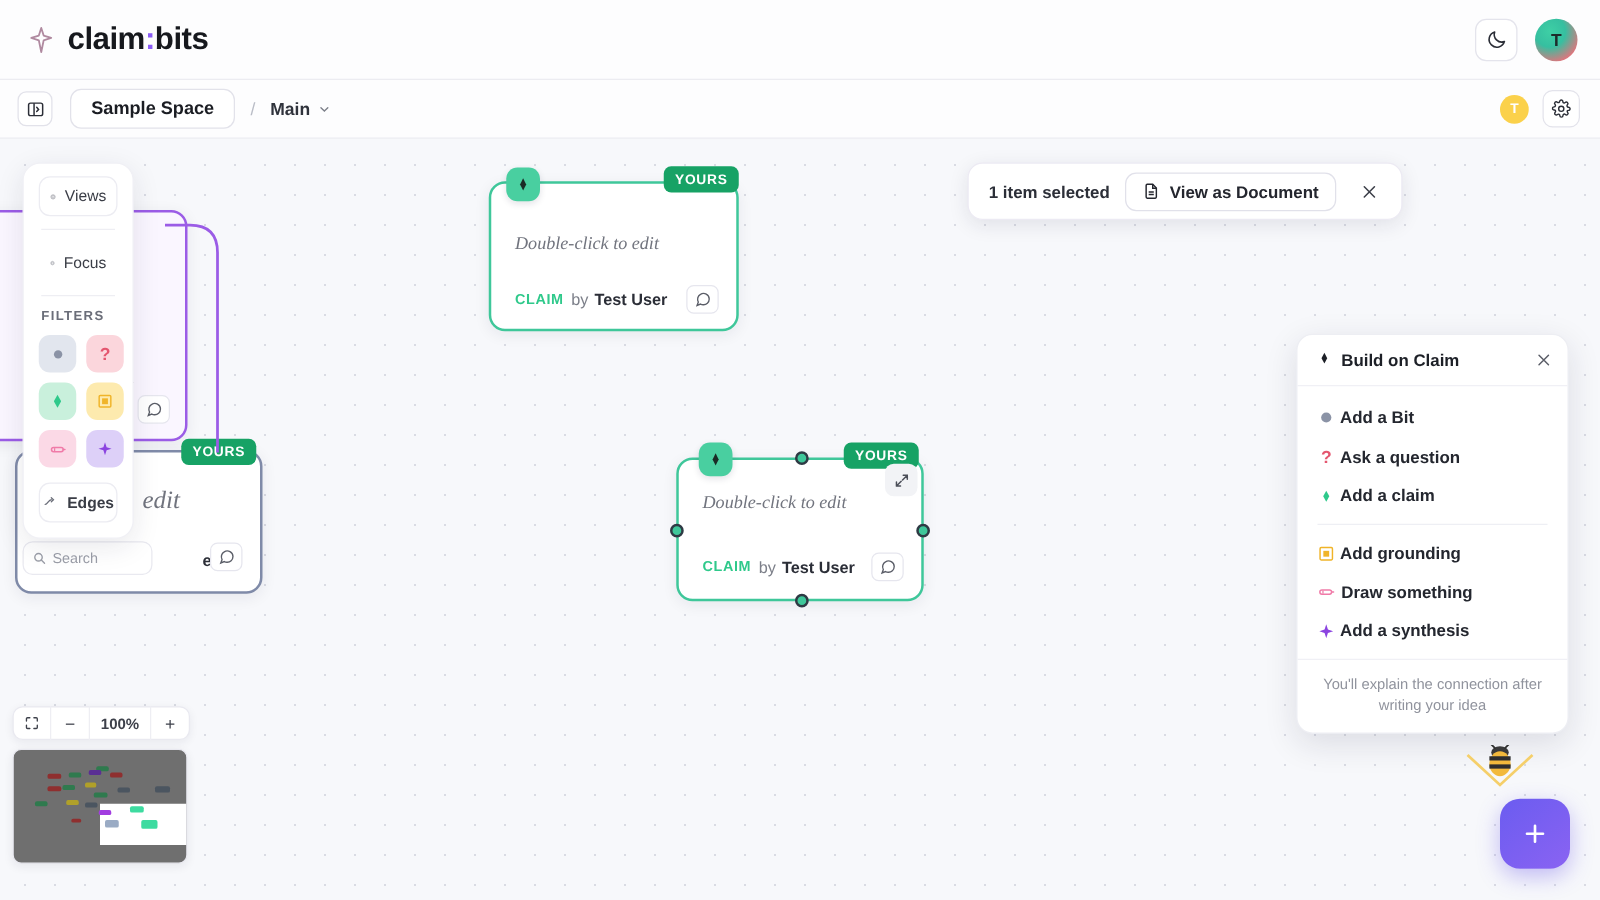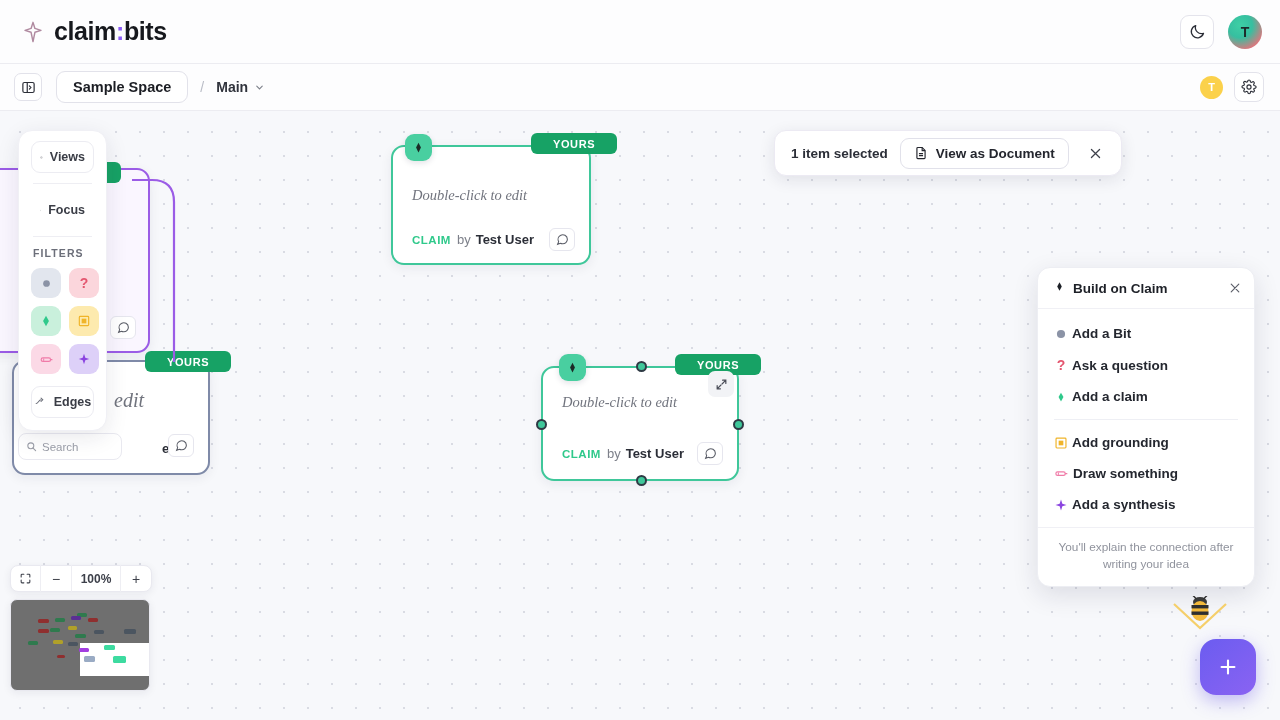--- a/index.html
+++ b/index.html
@@ -117,21 +117,21 @@
   
   .leftpanel {
     position: absolute; left: 18px; top: 130px; width: 89px;
     background: #fff; border-radius: 14px; border: 1px solid #f0f0f5;
     box-shadow: 0 6px 22px rgba(25,25,60,.10); padding: 10px 12px 12px;
     z-index: 8;
   }
   .lp-btn {
     display: flex; align-items: center; gap: 7px; padding: 8px 8px;
     border: 1px solid #ececf2; border-radius: 9px; background: #fff;
-    font-size: 12.5px; font-weight: 700; color: #3a3d46; cursor: pointer;
+    font-size: 12.5px; font-weight: 400; color: #3a3d46; cursor: pointer;
   }
   .lp-btn.plain { border-color: transparent; justify-content: flex-start; padding-left: 8px; }
   .lp-div { height: 1px; background: #eeeef3; margin: 10px 2px; }
   .lp-title {
     font-size: 10.5px; font-weight: 700; letter-spacing: 1.1px;
     color: #6b6e79; margin: 2px 2px 9px;
   }
   .chips { display: grid; grid-template-columns: 30px 30px; gap: 8px; margin-bottom: 12px; }
   .chip {
     width: 30px; height: 30px; border-radius: 9px;
@@ -170,21 +170,21 @@
     margin-left: auto; width: 26px; height: 23px; border: 1px solid #e6e6ee;
     border-radius: 6px; background: #fff; display: flex;
     align-items: center; justify-content: center; cursor: pointer;
   }
   .type-badge {
     position: absolute; left: 12px; top: -13px; width: 27px; height: 27px;
     border-radius: 9px; display: flex; align-items: center; justify-content: center;
     box-shadow: 0 2px 6px rgba(20,20,50,.12); cursor: pointer;
   }
   .yours {
-    position: absolute; top: -14px; height: 21px; padding: 0 22px;
+    position: absolute; top: -14px; height: 21px; padding: 0 9px;
     background: #17a265; color: #fff; border-radius: 6px;
     font-size: 11px; font-weight: 700; letter-spacing: .6px;
     display: flex; align-items: center;
   }
   .handle {
     position: absolute; width: 11px; height: 11px; border-radius: 50%;
     background: #3fc79a; border: 2px solid #2e3a44; cursor: pointer;
   }
   .expand-btn {
     position: absolute; right: 3px; top: 3px; width: 26px; height: 26px;

